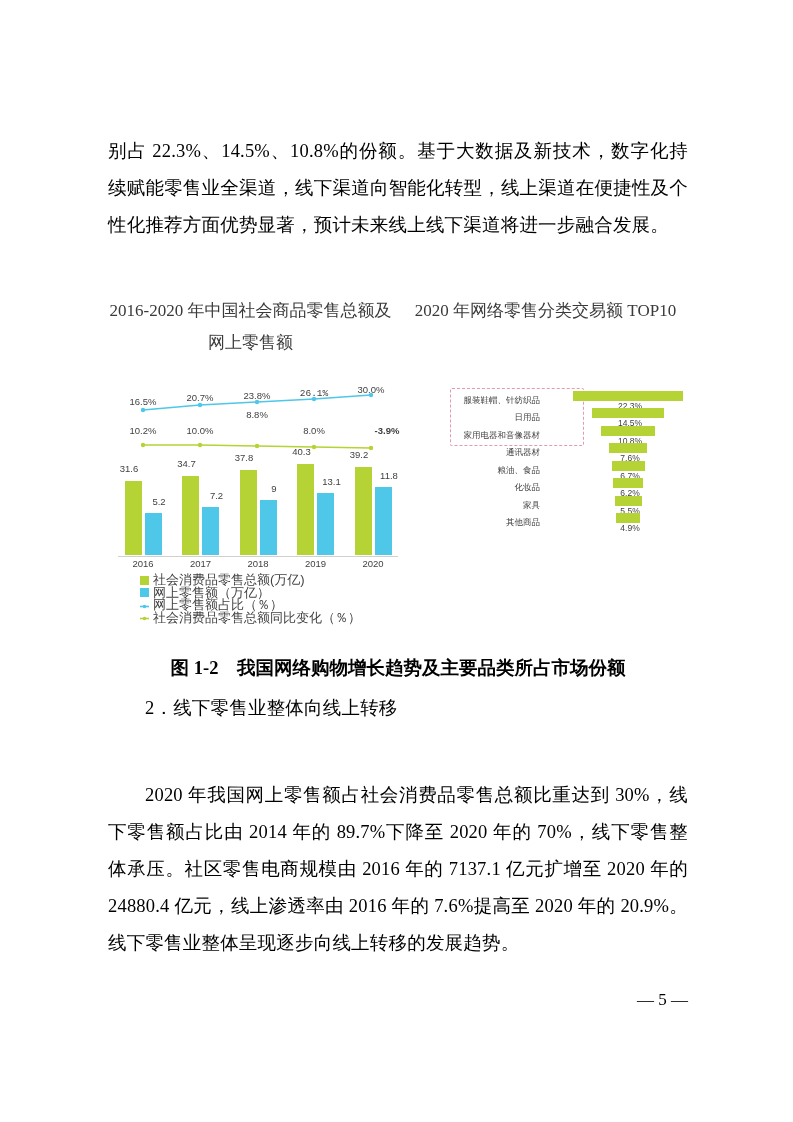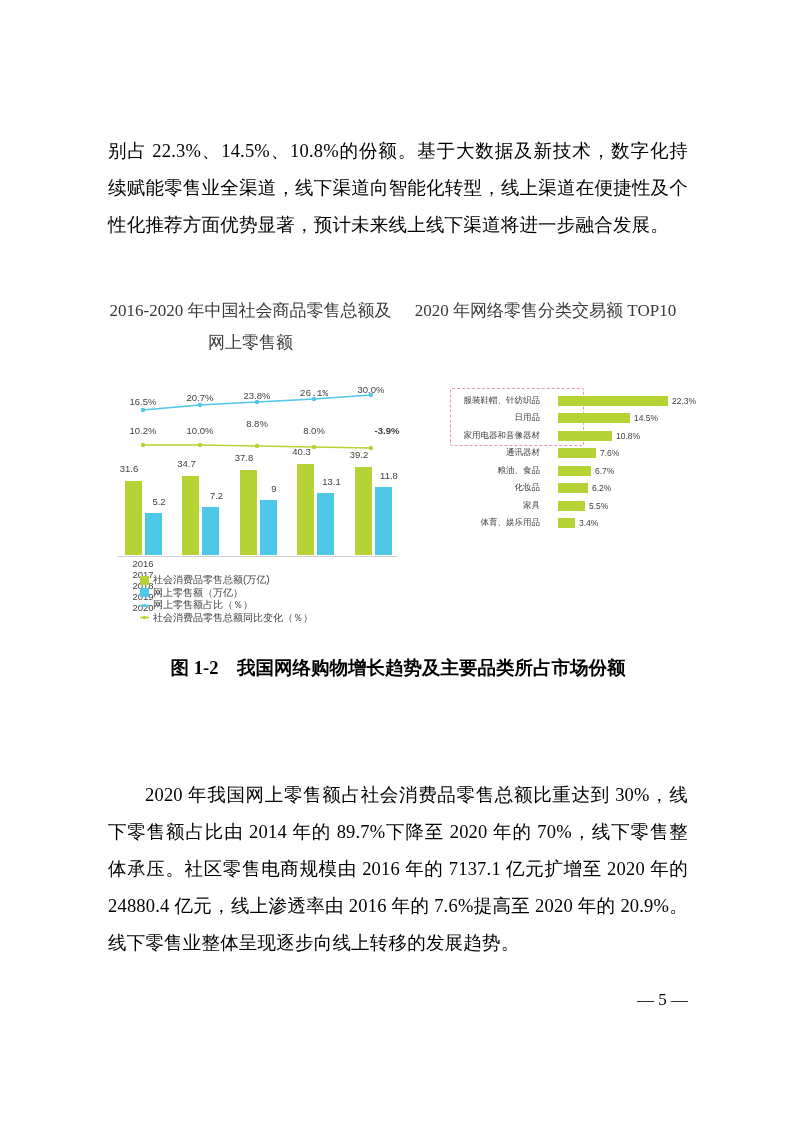--- a/index.html
+++ b/index.html
@@ -118,35 +118,35 @@
     width: 280px;
     height: 1px;
     background: #d0d0d0;
   }
   .lc-xlabels {
     position: absolute;
     left: 10px;
     top: 178px;
     width: 280px;
     display: flex;
-    flex-direction: column;
     justify-content: space-between;
+    align-items: center;
   }
   .lc-xlabel {
     width: 50px;
     text-align: center;
     font-size: 9.5px;
     font-family: "Liberation Sans", sans-serif;
     color: #3f3f3f;
   }
   .lc-legend {
     position: absolute;
     left: 32px;
     top: 194px;
-    font-size: 10px;
+    font-size: 13px;
     font-family: "Liberation Sans", sans-serif;
     color: #3f3f3f;
     line-height: 12.5px;
   }
   .lc-legend-item {
     display: flex;
     flex-direction: row;
     align-items: center;
     gap: 4px;
     white-space: nowrap;
@@ -196,20 +196,21 @@
     text-align: right;
     padding-right: 18px;
     font-size: 8.5px;
     font-family: "Liberation Sans", sans-serif;
     color: #3f3f3f;
     white-space: nowrap;
   }
   .rc-barwrap {
     flex: 1;
     display: flex;
+    flex-direction: column;
     align-items: center;
   }
   .rc-bar {
     height: 10px;
     background: #b5d334;
   }
   .rc-val {
     font-size: 8.5px;
     font-family: "Liberation Sans", sans-serif;
     color: #3f3f3f;
@@ -266,21 +267,21 @@
       <div class="lc-plot">
 
         <div class="lc-lbl" style="left:0px; top:6px;">16.5%</div>
         <div class="lc-lbl" style="left:57px; top:2px;">20.7%</div>
         <div class="lc-lbl" style="left:114px; top:0px;">23.8%</div>
         <div class="lc-lbl" style="left:171px; top:-2px;font-family:Liberation Mono, monospace;">26.1%</div>
         <div class="lc-lbl" style="left:228px; top:-6px;">30.0%</div>
 
         <div class="lc-lbl" style="left:0px; top:35px;">10.2%</div>
         <div class="lc-lbl" style="left:57px; top:35px;">10.0%</div>
-        <div class="lc-lbl" style="left:114px; top:28px;">8.8%</div>
+        <div class="lc-lbl" style="left:114px; top:19px;">8.8%</div>
         <div class="lc-lbl" style="left:171px; top:35px;">8.0%</div>
         <div class="lc-lbl" style="left:244px; top:35px;font-weight:bold;">-3.9%</div>
 
         <svg width="280" height="165" style="position:absolute;left:0;top:0;">
           <polyline points="25,20 82,15 139,12 196,9 253,5" fill="none" stroke="#4ec7e8" stroke-width="1.6"></polyline>
           <circle cx="25" cy="20" r="2.2" fill="#4ec7e8"></circle>
             <circle cx="82" cy="15" r="2.2" fill="#4ec7e8"></circle>
           <circle cx="139" cy="12" r="2.2" fill="#4ec7e8"></circle>
             <circle cx="196" cy="9" r="2.2" fill="#4ec7e8"></circle>
           <circle cx="253" cy="5" r="2.2" fill="#4ec7e8"></circle>
@@ -429,33 +430,34 @@
         </div>
 
         <div class="rc-row">
           <div class="rc-cat">家具</div>
           <div class="rc-barwrap">
             <div class="rc-bar" style="width:27px;"></div>
             <div class="rc-val">5.5%</div>
           </div>
         </div>
 
-
-        <div class="rc-row">
-          <div class="rc-cat">体育、娱乐用品</div>
-          <div class="rc-barwrap">
-            <div class="rc-bar" style="width:17px;"></div>
-            <div class="rc-val">3.4%</div>
-          </div>
-        </div>
+        <div class="rc-row">
+          <div class="rc-cat">其他商品</div>
+          <div class="rc-barwrap">
+            <div class="rc-bar" style="width:24px;"></div>
+            <div class="rc-val">4.9%</div>
+          </div>
+        </div>
+
 
       </div>
     </div>
   </div>
 
   <div class="fig-caption">图 1-2　我国网络购物增长趋势及主要品类所占市场份额</div>
 
+  <div class="body-text para-indent" style="top: 690px;">2．线下零售业整体向线上转移</div>
 
   <div class="body-text para-indent" style="top: 777px;">2020 年我国网上零售额占社会消费品零售总额比重达到 30%，线下零售额占比由 2014 年的 89.7%下降至 2020 年的 70%，线下零售整体承压。社区零售电商规模由 2016 年的 7137.1 亿元扩增至 2020 年的 24880.4 亿元，线上渗透率由 2016 年的 7.6%提高至 2020 年的 20.9%。线下零售业整体呈现逐步向线上转移的发展趋势。</div>
 
   <div class="page-num">— 5 —</div>
 
 </div>
 
 </body></html>

